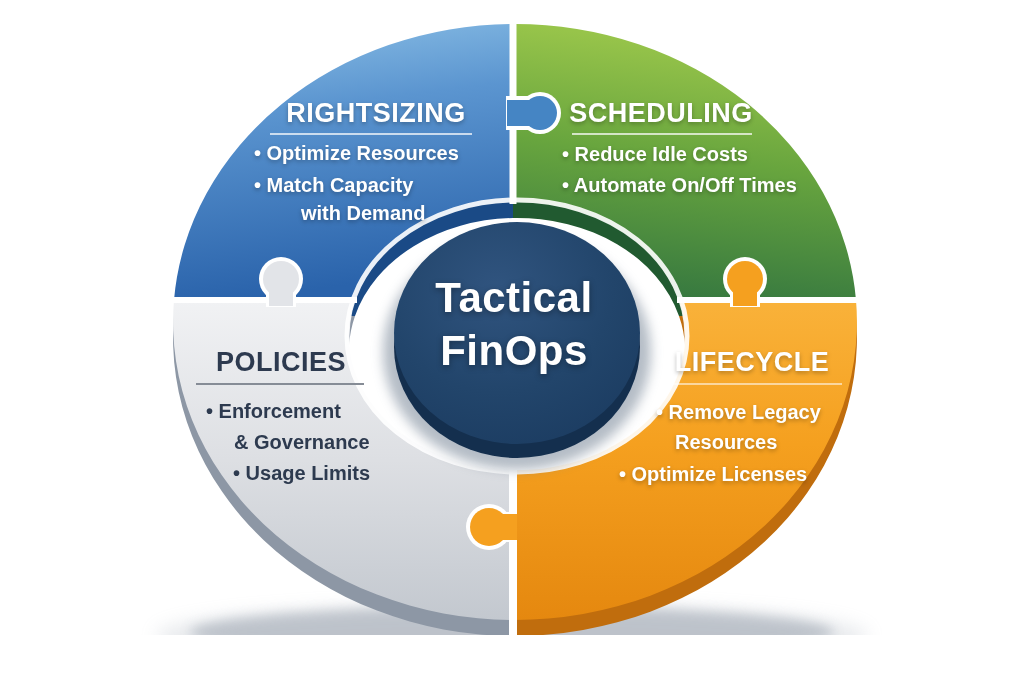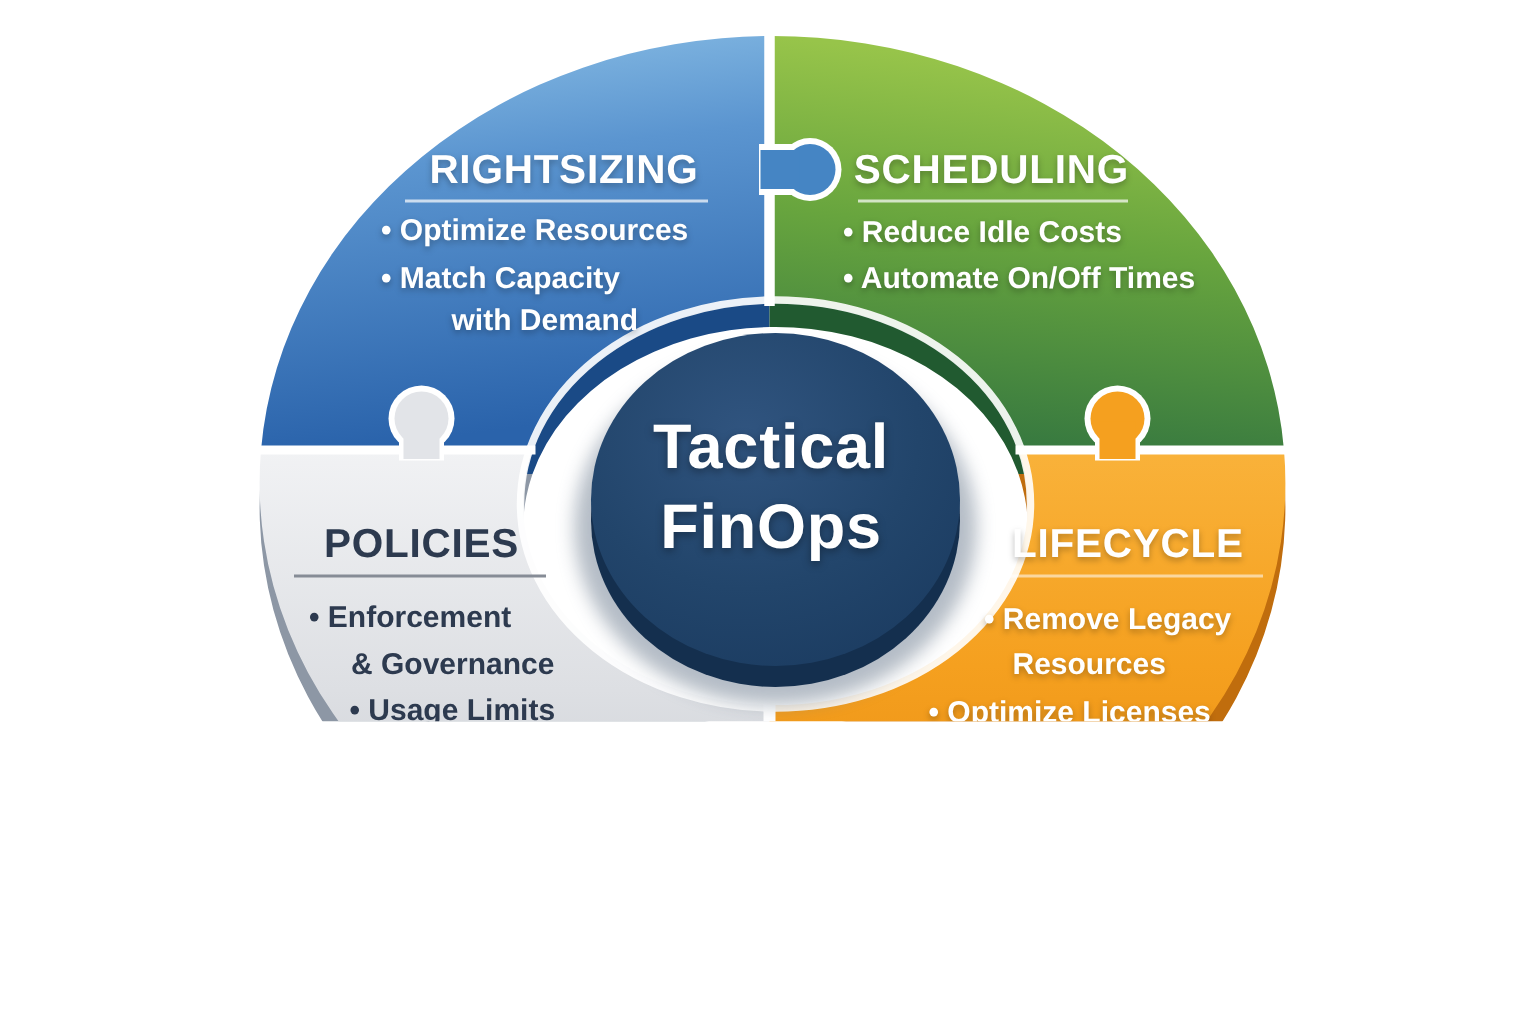--- a/index.html
+++ b/index.html
@@ -1,16 +1,16 @@
 <!DOCTYPE html>
 <html><head>
 <meta charset="utf-8">
 <style>
   html,body{margin:0;padding:0;background:#ffffff;}
-  .stage{position:relative;width:1024px;height:481px;background:#ffffff;overflow:hidden;}
+  .stage{position:relative;width:1024px;height:635px;background:#ffffff;overflow:hidden;}
   svg{display:block;}
   text{font-family:"Liberation Sans", sans-serif;font-weight:700;}
   .title{font-size:27px;letter-spacing:0.5px;}
   .bullet{font-size:20px;}
   .t-light{fill:#ffffff;filter:drop-shadow(0 2px 2px rgba(0,0,0,0.28));}
   .t-dark{fill:#2d3a4f;}
   .center-t{font-size:42px;fill:#ffffff;letter-spacing:0.5px;filter:drop-shadow(0 2px 3px rgba(0,0,0,0.35));}
 </style>
 </head>
 <body>

